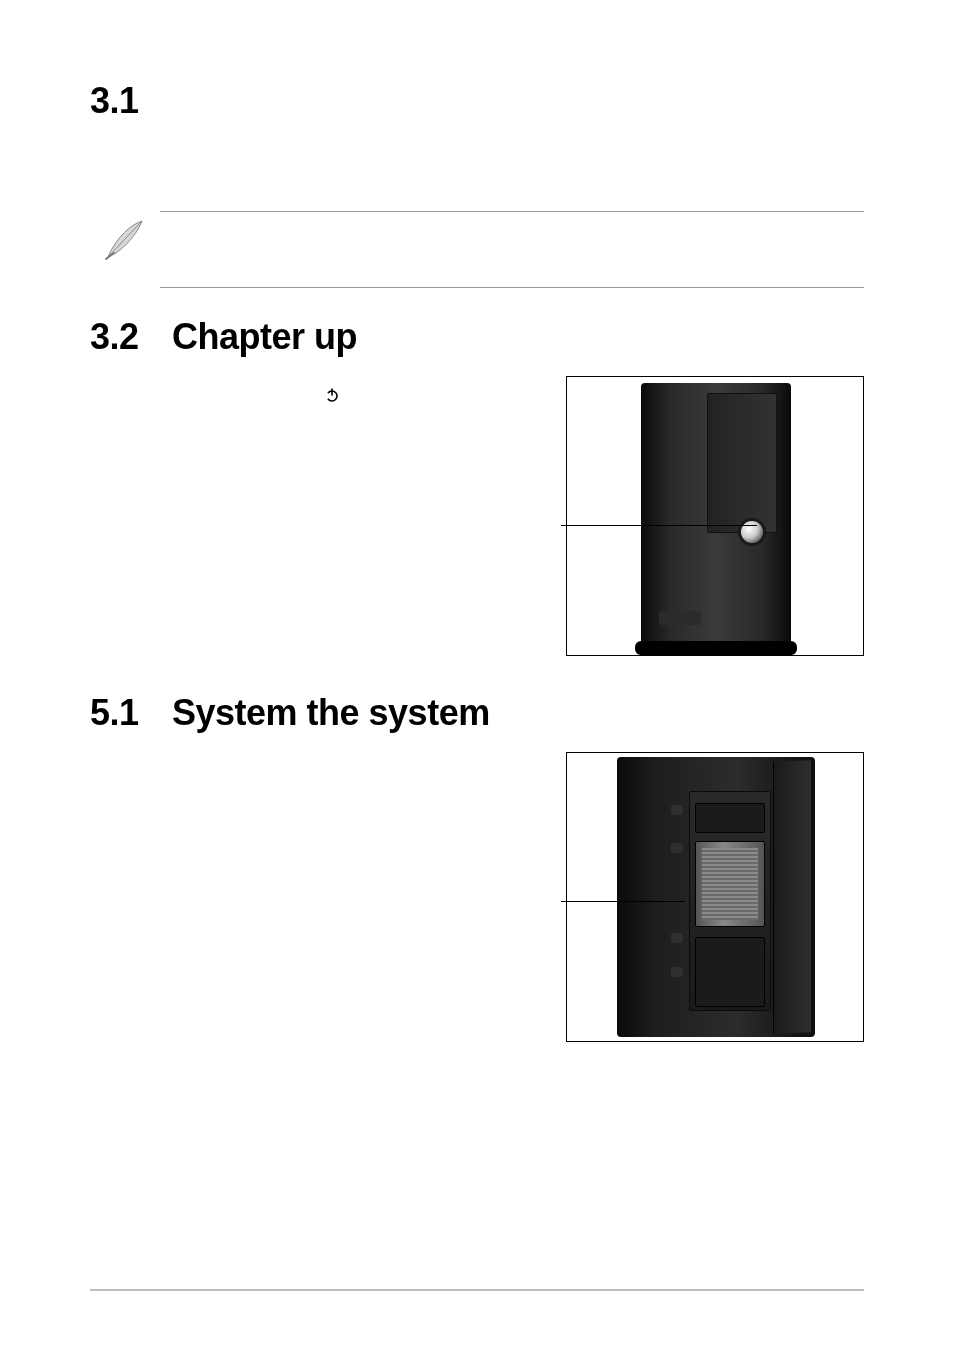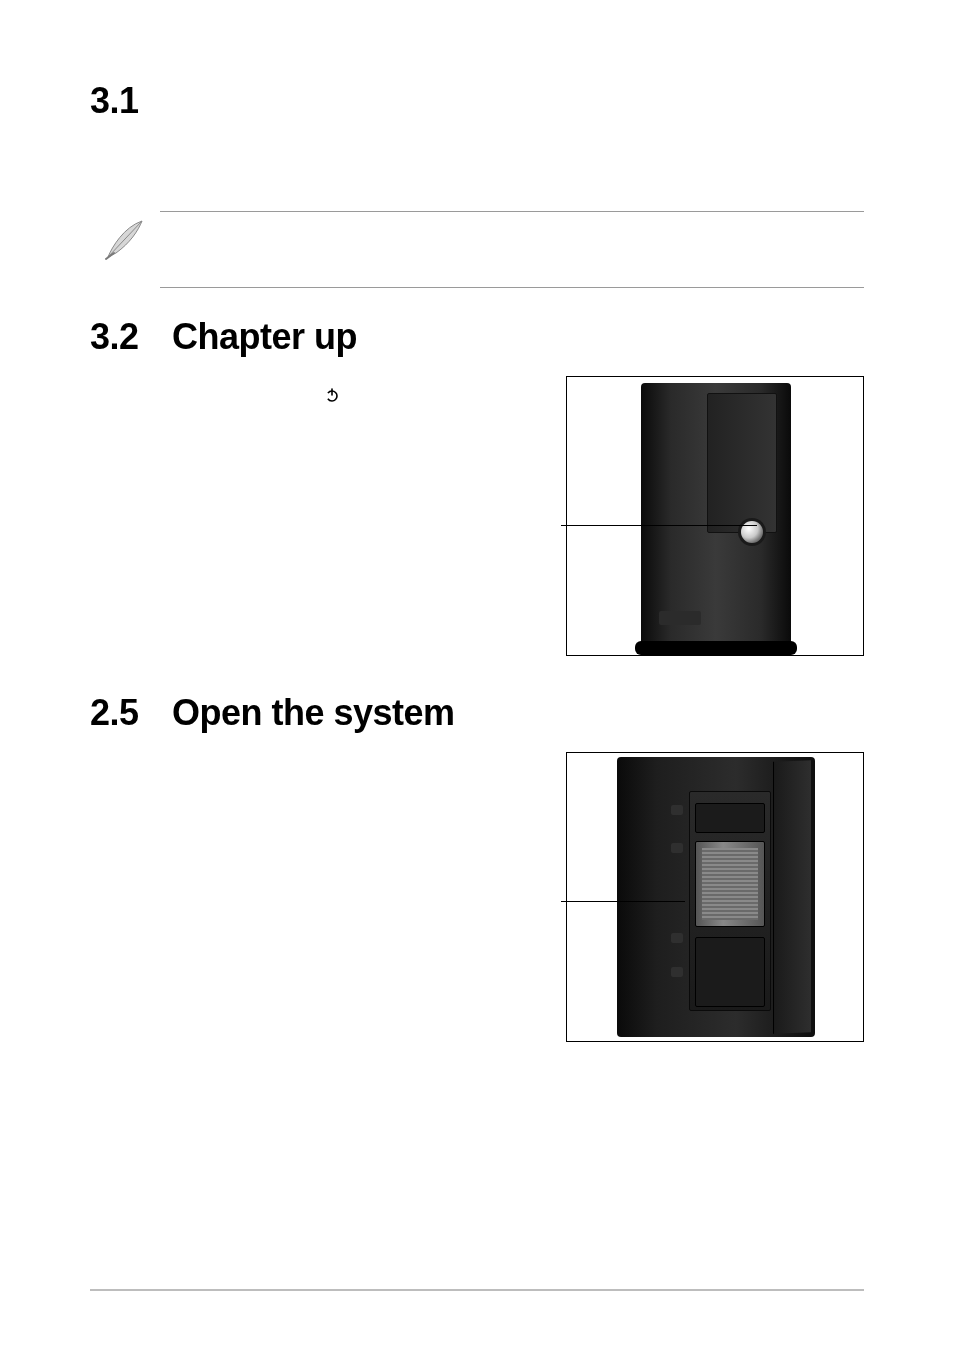--- a/index.html
+++ b/index.html
@@ -93,22 +93,22 @@
           <div class="logo"></div>
           <div class="base"></div>
         </div>
         <div class="leader-32"></div>
       </div>
     </div>
   </div>
 
   <div class="sec-33">
     <div class="heading">
-      <span class="num">2.5</span>
-      <span>Open the system</span>
+      <span class="num">5.1</span>
+      <span>System the system</span>
     </div>
     <div class="sec-33-body">
       <div class="sec-33-text">
         <div class="sub-h">3.3.1  Front panel I/O access</div>
         <p class="body-text">Open the front panel cover by pressing on the symbol ▷.</p>
         <p class="body-text" style="margin-top:130px;">Memory card reader</p>
       </div>
       <div class="fig-frame fig-33">
         <div class="tower-33">
           <div class="door"></div>

